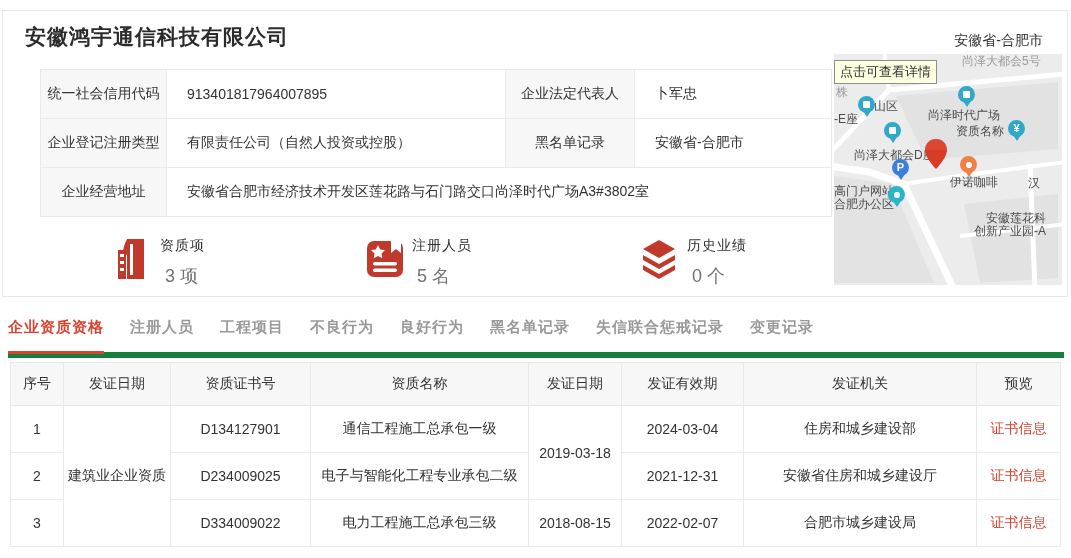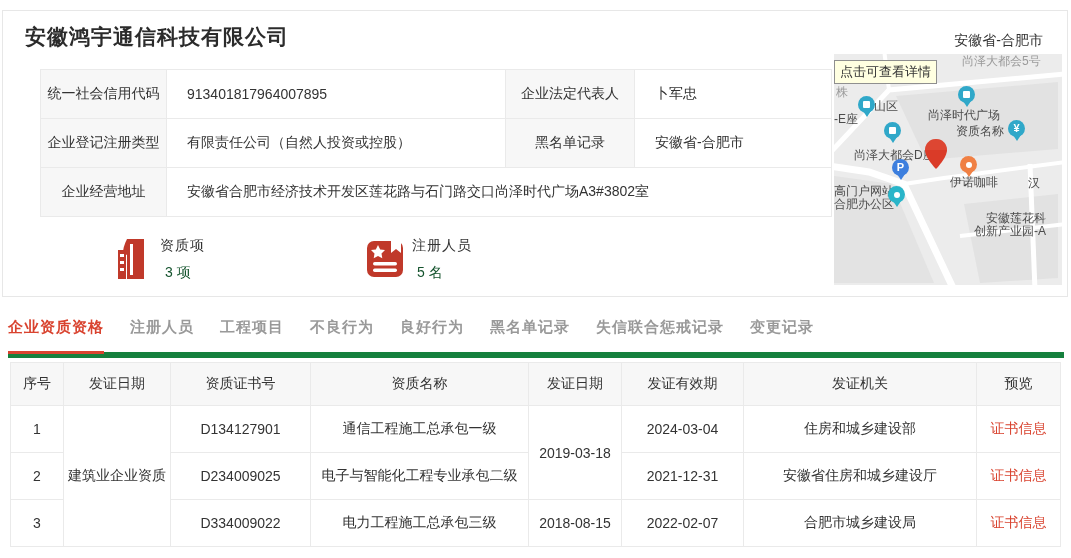--- a/index.html
+++ b/index.html
@@ -13,21 +13,21 @@
 
   table.info-table { position:absolute; left:37px; top:58px; border-collapse:collapse; table-layout:fixed; }
   table.info-table td { border:1px solid #eaeaea; height:49px; font-size:14px; color:#333; }
   td.lbl { background:#f7f7f7; text-align:center; }
   td.val { padding-left:20px; background:#fff; }
 
   .stat { position:absolute; top:224px; display:flex; align-items:flex-start; }
   .stat .icon-wrap { width:38px; height:48px; flex:none; }
   .stat-text { margin-left:9px; padding-top:2px; }
   .stat-label { font-size:14px; color:#333; letter-spacing:1px; }
-  .stat-value { font-size:14px; color:#14532d; margin-top:9px; padding-left:5px; }
+  .stat-value { font-size:18px; color:#737373; margin-top:9px; padding-left:5px; }
 
   
   .map { position:absolute; left:834px; top:54px; width:228px; height:231px; background:#ececec; overflow:hidden; cursor:pointer; }
   .map svg.roads { position:absolute; left:0; top:0; }
   .map-label { position:absolute; font-size:12px; color:#4c4c4c; white-space:nowrap; line-height:13px; }
   .map-label.dim { color:#9a9a9a; }
   .map-tooltip { position:absolute; left:0; top:6px; background:#ffffe1; border:1px solid #8f8f8f; font-size:13px; color:#333; padding:2px 5px; z-index:5; }
   .pin { position:absolute; width:17px; height:17px; border-radius:50%; z-index:2; display:flex; align-items:center; justify-content:center; }
   .pin::after { content:''; position:absolute; left:50%; top:15px; margin-left:-4px; border:4px solid transparent; border-top-width:6px; }
   .pin-blue { background:#30a8c9; } .pin-blue::after { border-top-color:#30a8c9; }
@@ -109,20 +109,33 @@
         <path d="M13 10 l2.2 4.4 4.8 0.7 -3.5 3.4 0.8 4.8 -4.3 -2.3 -4.3 2.3 0.8 -4.8 -3.5 -3.4 4.8 -0.7 z" fill="#fff"></path>
         <rect x="8" y="27" width="24" height="3.4" rx="1.7" fill="#fff"></rect>
         <rect x="8" y="33.5" width="24" height="3.4" rx="1.7" fill="#fff"></rect>
       </svg>
     </span>
     <span class="stat-text">
       <div class="stat-label">注册人员</div>
       <div class="stat-value">5 名</div>
     </span>
   </div>
+  <div class="stat" style="left:637px;">
+    <span class="icon-wrap">
+      <svg width="40" height="48" viewBox="0 0 40 48">
+        <path d="M19 5 L35 14 L19 23 L3 14 Z" fill="#c0392a"></path>
+        <path d="M3 20 L19 29 L35 20 L35 25 L19 34 L3 25 Z" fill="#c0392a"></path>
+        <path d="M3 30 L19 39 L35 30 L35 35 L19 44 L3 35 Z" fill="#c0392a"></path>
+      </svg>
+    </span>
+    <span class="stat-text">
+      <div class="stat-label">历史业绩</div>
+      <div class="stat-value">0 个</div>
+    </span>
+  </div>
 </div>
 
 <div class="map">
   <svg class="roads" width="228" height="231" viewBox="0 0 228 231">
     <rect x="0" y="0" width="228" height="231" fill="#ececec"></rect>
     <polygon points="62,42 224,28 224,95 92,106" fill="#e2e2e2"></polygon>
     <polygon points="130,150 224,140 224,224 146,229" fill="#e2e2e2"></polygon>
     <polygon points="0,122 58,130 100,229 0,229" fill="#e3e3e3"></polygon>
     <path d="M-5,100 L55,36 L232,20" stroke="#fff" stroke-width="5" fill="none"></path>
     <path d="M55,36 L50,-5" stroke="#fff" stroke-width="4" fill="none"></path>

